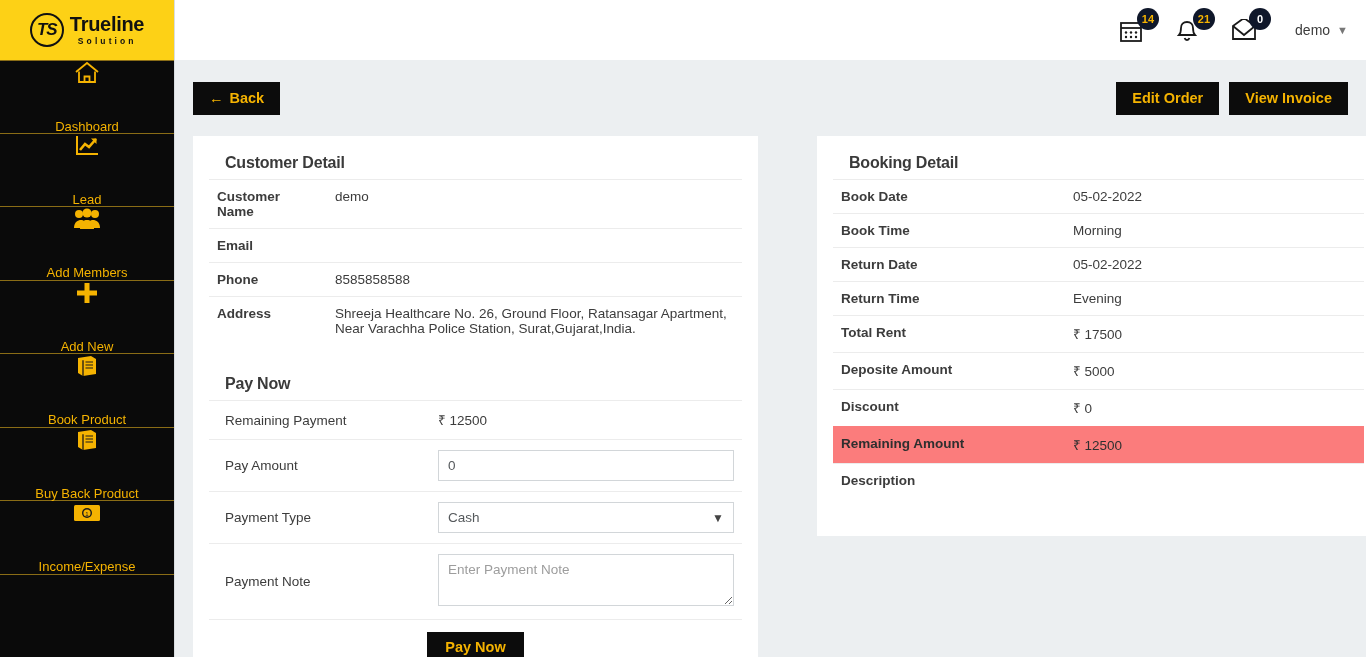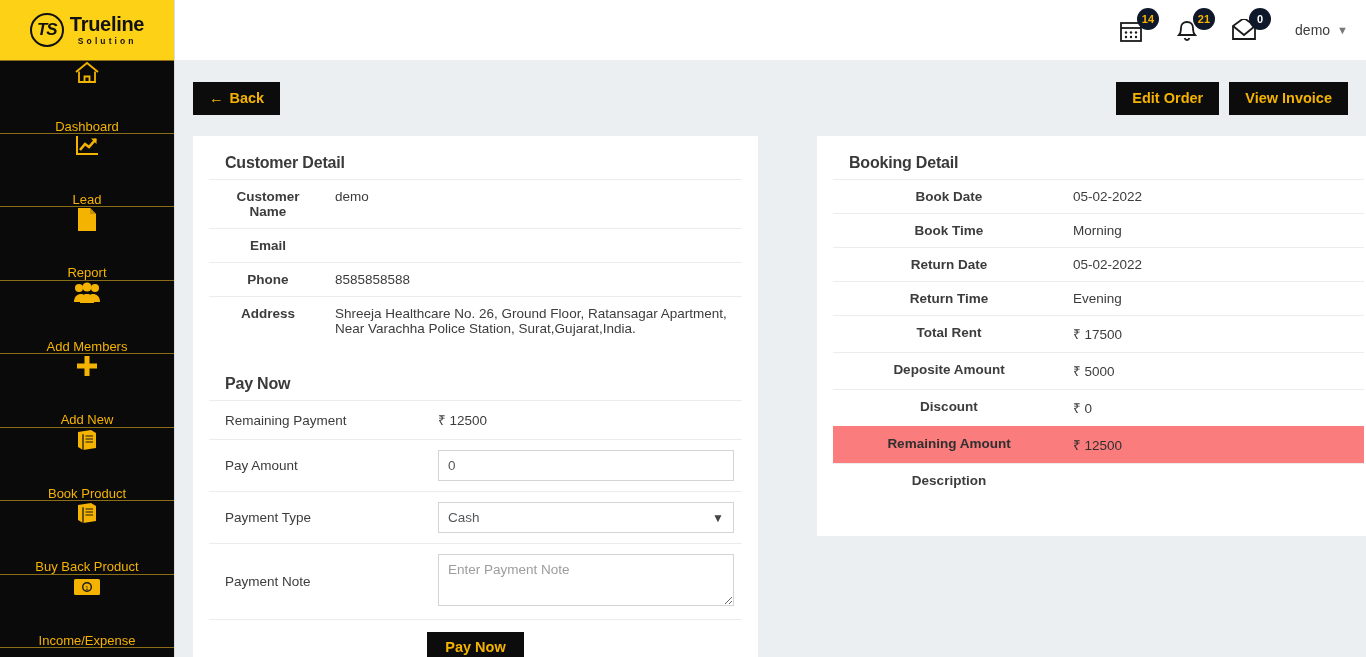--- a/index.html
+++ b/index.html
@@ -127,21 +127,21 @@
 
   table.detail { width: 100%; border-collapse: collapse; }
   table.detail td {
     padding: 9px 8px 9px 8px;
     border-top: 1px solid #ececec;
     font-size: 13.5px;
     color: #3c3c3c;
     vertical-align: top;
   }
   table.detail tr:first-child td { border-top: 1px solid #ececec; }
-  td.lbl { width: 118px; font-weight: bold; padding-left: 16px; text-align: center; }
+  td.lbl { width: 118px; font-weight: bold; padding-left: 16px; }
   #card-booking td.lbl { width: 232px; }
   td.val { font-weight: normal; color: #3d3d3d; }
   tr.highlight td { background: #fb7c7c; border-top-color: #fb7c7c; }
   tr.highlight td.lbl, tr.highlight td.val { color: #2f2f2f; }
 
   
   table.form { width: 100%; border-collapse: collapse; }
   table.form td {
     border-top: 1px solid #ececec;
     padding: 10px 8px;
@@ -200,29 +200,20 @@
       <span class="nav-icon">
         <svg width="26" height="23" viewBox="0 0 26 23" fill="none" stroke="#f5b301" stroke-width="2">
           <path d="M3 2 V20 H24"></path>
             <path d="M6 16 L11 10 L15 13 L22 5" stroke-width="2.6"></path>
             <path d="M17 4.5 H22.5 V10" fill="#f5b301" stroke="none"></path>
         </svg>
       </span>
       <span class="nav-label">Lead</span>
     </div>
 
-    <div class="nav-item">
-      <span class="nav-icon">
-        <svg width="22" height="25" viewBox="0 0 22 25" fill="#f5b301">
-          <path d="M2 1 H14 L20 7 V24 H2 Z"></path>
-            <path d="M14 1 L20 7 H14 Z" fill="#c78f00"></path>
-        </svg>
-      </span>
-      <span class="nav-label">Report</span>
-    </div>
 
     <div class="nav-item">
       <span class="nav-icon">
         <svg width="28" height="22" viewBox="0 0 28 22" fill="#f5b301">
           <circle cx="6" cy="6" r="4"></circle>
             <circle cx="22" cy="6" r="4"></circle>
             <circle cx="14" cy="5" r="4.6"></circle>
           <path d="M1 20 C1 14 5 12 8 12 C11 12 14 14.5 14 20 Z"></path>
           <path d="M14 20 C14 14 17 12 20 12 C23 12 27 14 27 20 Z"></path>
           <path d="M7 21 C7 14.5 10 12 14 12 C18 12 21 14.5 21 21 Z"></path>

